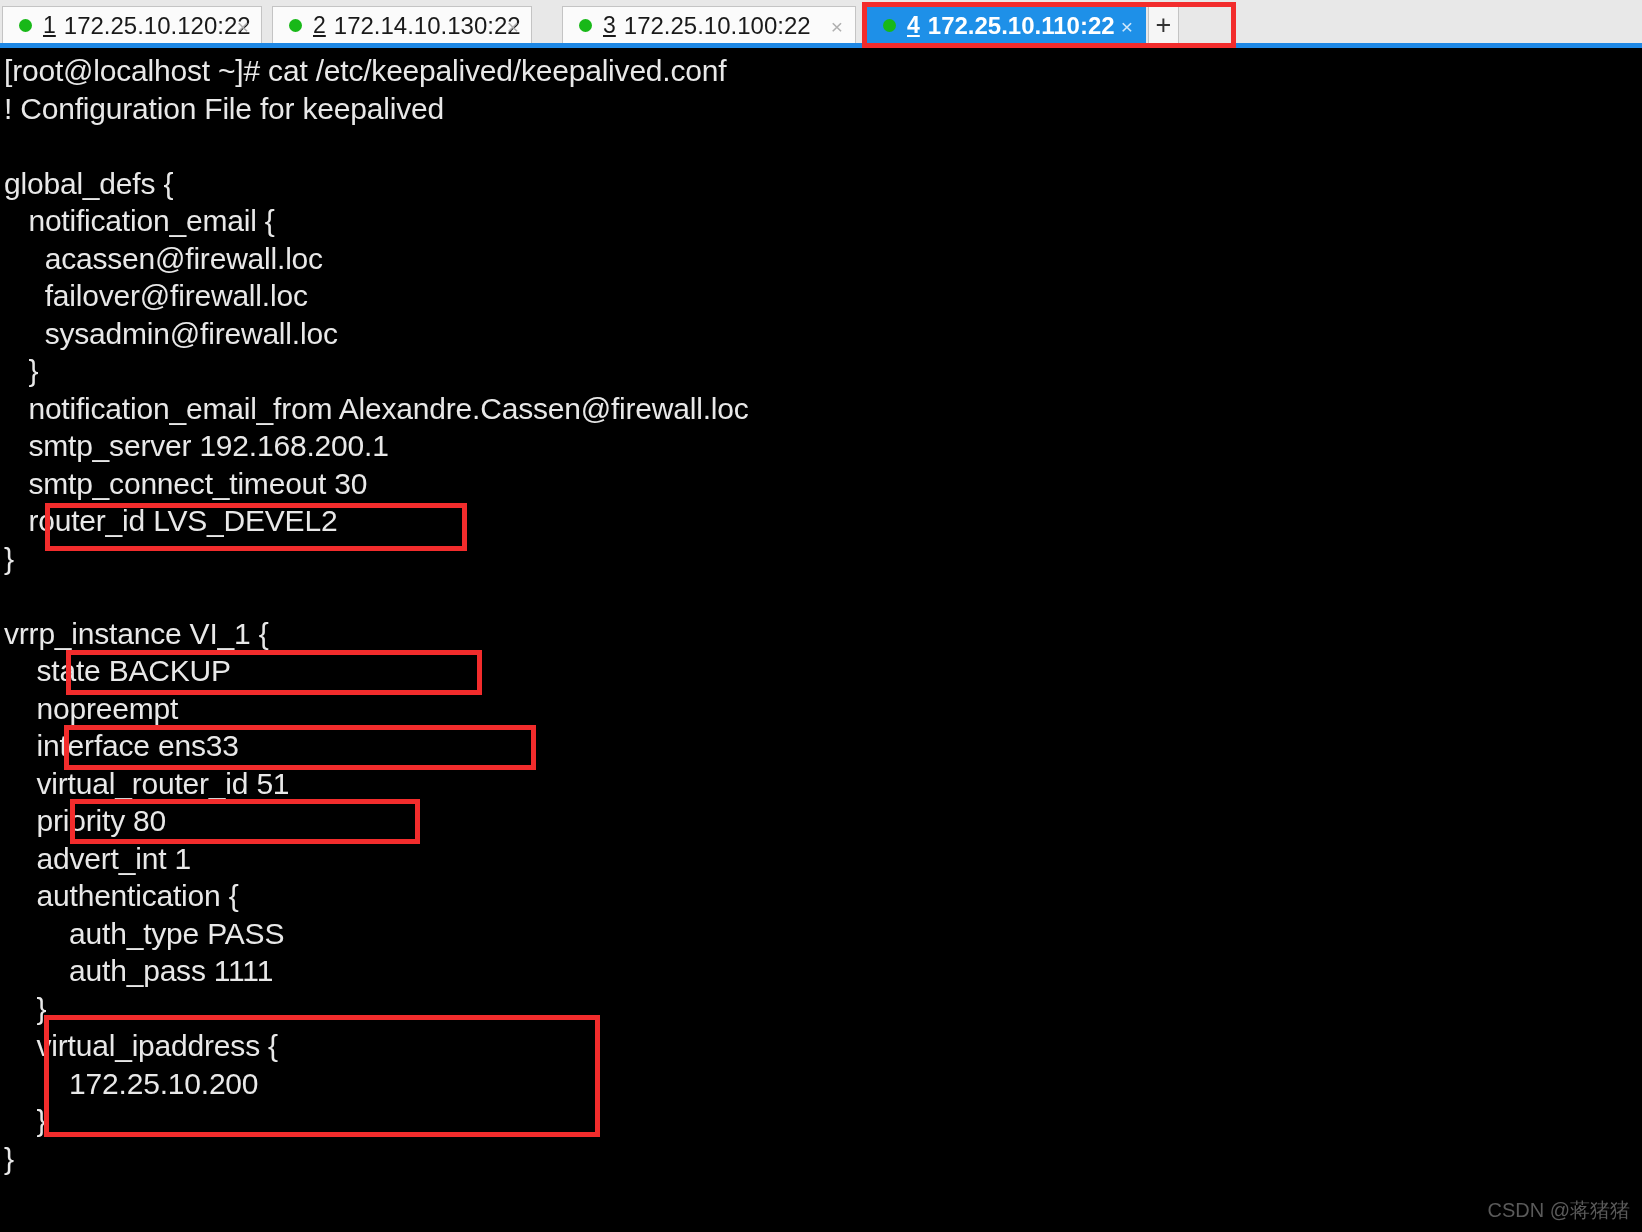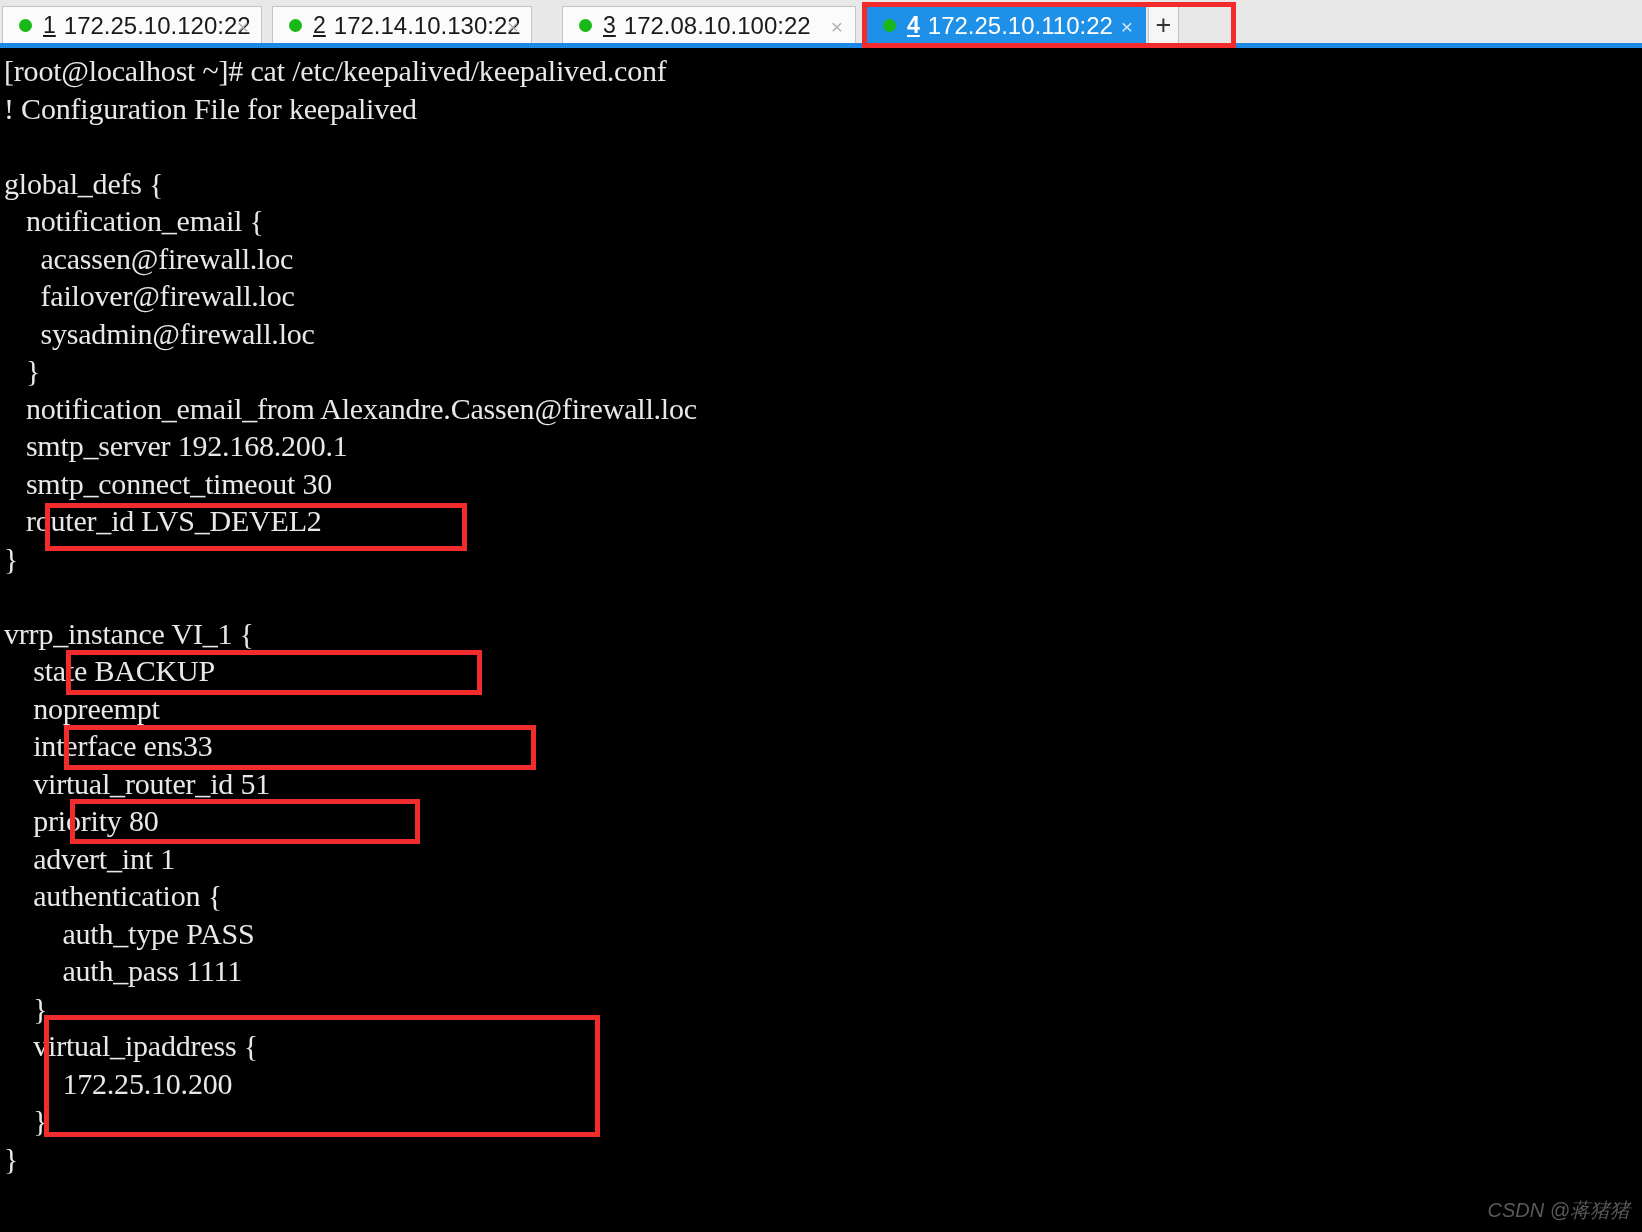--- a/index.html
+++ b/index.html
@@ -66,21 +66,21 @@
     color: #ffffff;
     font-weight: bold;
   }
   .tab-title {
     font-size: 24px;
     color: #1a1a1a;
     white-space: nowrap;
   }
   .tab.active .tab-title {
     color: #ffffff;
-    font-weight: normal;
+    font-weight: bold;
   }
   .tab-close {
     position: absolute;
     right: 12px;
     top: 50%;
     transform: translateY(-50%);
     font-size: 21px;
     color: #b0b0b0;
     line-height: 1;
   }
@@ -124,41 +124,40 @@
     height: 1184px;
     background: #000000;
     overflow: hidden;
   }
   #term-text {
     position: absolute;
     left: 4px;
     top: 4px;
     margin: 0;
     color: #e8e8e8;
-    font-family: Liberation Serif, serif;
+    font-family: Liberation Sans, sans-serif;
     font-size: 30px;
     line-height: 37.5px;
     letter-spacing: -0.2px;
     white-space: pre;
   }
   .hl {
     position: absolute;
     border: 5px solid #f22c2c;
     box-sizing: border-box;
     pointer-events: none;
   }
   #watermark {
     position: absolute;
     right: 12px;
     bottom: 8px;
     color: #5a5a5a;
     font-size: 20px;
     font-family: "Liberation Sans", sans-serif;
     white-space: nowrap;
-    font-style: italic;
   }
 </style>
 </head>
 <body>
 
 <div id="tabbar">
 
   <div class="tab" style="left:2px; width:260px;">
     <span class="tab-dot"></span>
     <span class="tab-num">1</span>
@@ -169,21 +168,21 @@
   <div class="tab" style="left:272px; width:260px;">
     <span class="tab-dot"></span>
     <span class="tab-num">2</span>
     <span class="tab-title">172.14.10.130:22</span>
     <span class="tab-close">×</span>
   </div>
 
   <div class="tab" style="left:562px; width:294px;">
     <span class="tab-dot"></span>
     <span class="tab-num">3</span>
-    <span class="tab-title">172.08.10.100:22</span>
+    <span class="tab-title">172.25.10.100:22</span>
     <span class="tab-close">×</span>
   </div>
 
   <div class="tab active" style="left:866px; width:280px;">
     <span class="tab-dot"></span>
     <span class="tab-num">4</span>
     <span class="tab-title">172.25.10.110:22</span>
     <span class="tab-close">×</span>
   </div>
 

